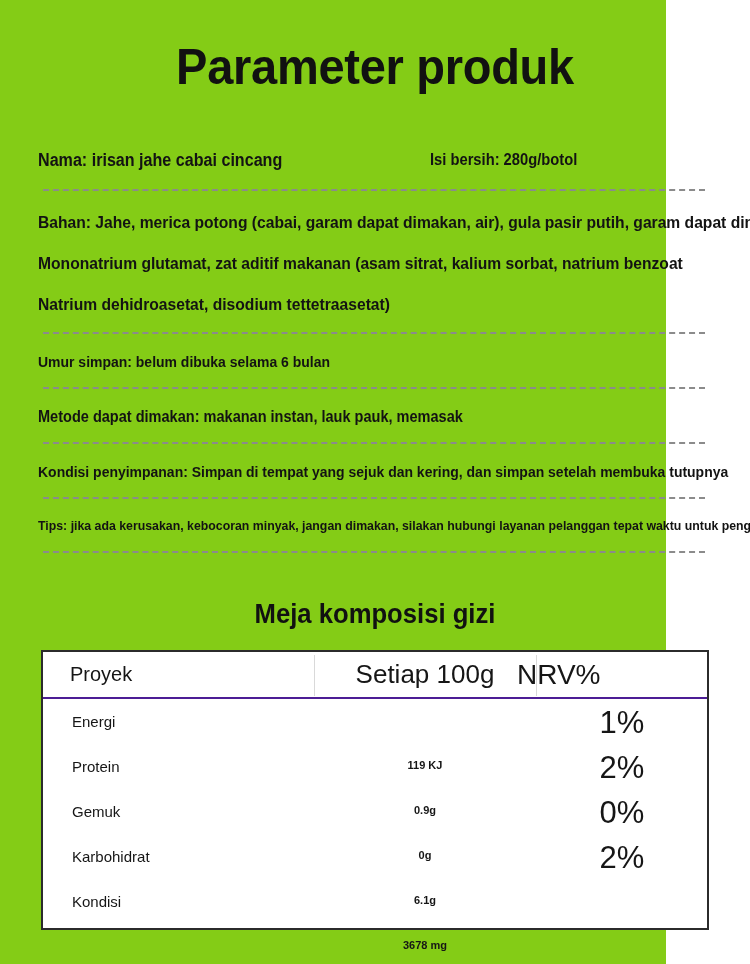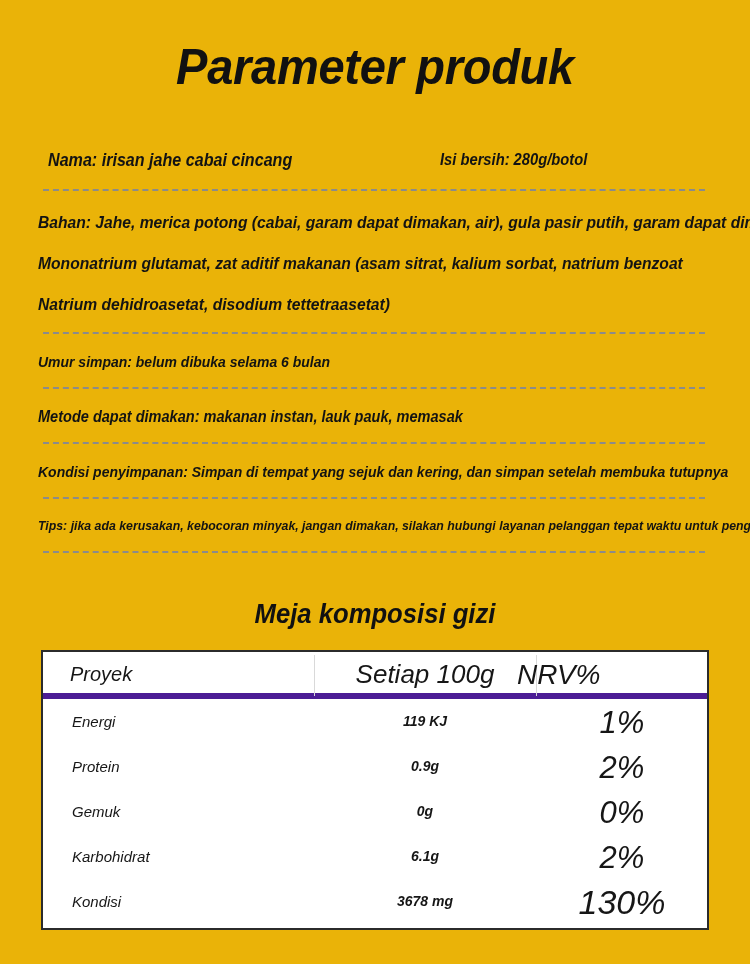--- a/index.html
+++ b/index.html
@@ -12,25 +12,24 @@
     width: 750px;
     height: 964px;
     position: relative;
     font-family: "Liberation Sans", "DejaVu Sans", sans-serif;
     color: #1a1a1a;
     overflow: hidden;
   }
 
   .page {
     position: relative;
-    width: 750px;
+    width: 666px;
     height: 964px;
-    background: #eab308;
+    background: #84cc16;
     box-sizing: border-box;
-    font-style: italic;
   }
 
   
   .page-title {
     position: absolute;
     top: 36px;
     left: 0;
     width: 750px;
     text-align: center;
     font-size: 50px;
@@ -69,21 +68,20 @@
 
   .sz-18 { font-size: 17.5px; line-height: 40px; }
   .sz-17 { font-size: 17px;   line-height: 41px; }
   .sz-16 { font-size: 15.8px; line-height: 37px; }
   .sz-15 { font-size: 15.2px; line-height: 37px; }
   .sz-13 { font-size: 13.4px; line-height: 36px; }
 
   .name-row {
     position: relative;
     height: 40px;
-    margin-left: 10px;
   }
   .name-row .net-weight {
     position: absolute;
     left: 430px;
     top: 0;
     font-weight: 700;
     font-size: 16px;
     line-height: 40px;
     color: #131313;
     font-family: "Liberation Sans Narrow", "Liberation Sans", "DejaVu Sans", sans-serif;
@@ -123,21 +121,21 @@
     width: 668px;
     height: 280px;
     box-sizing: border-box;
     border: 2px solid #2b2b2b;
     background: #ffffff;
   }
 
   .nt-header {
     position: relative;
     height: 47px;
-    border-bottom: 6px solid #4c1d95;
+    border-bottom: 2px solid #4c1d95;
     box-sizing: border-box;
   }
   .nt-header .hcell {
     position: absolute;
     top: 0;
     height: 45px;
     line-height: 45px;
     color: #161616;
     font-family: "Liberation Sans", "DejaVu Sans", sans-serif;
   }
@@ -182,23 +180,24 @@
   }
   .nt-row .c-name {
     left: 29px;
     font-size: 15px;
     line-height: 45px;
   }
   .nt-row .c-value {
     left: 272px;
     width: 220px;
     text-align: center;
-    font-size: 14px;
+    font-size: 11px;
     line-height: 45px;
     font-weight: 600;
+    margin-top: 44px;
   }
   .nt-row .c-nrv {
     left: 494px;
     width: 170px;
     text-align: center;
     font-size: 31px;
     line-height: 47px;
   }
   .nt-row.r-last .c-nrv { font-size: 34px; }
 </style>
@@ -292,19 +291,18 @@
 
       <div class="nt-row">
         <span class="cell c-name">Karbohidrat</span>
         <span class="cell c-value">6.1g</span>
         <span class="cell c-nrv">2%</span>
       </div>
 
       <div class="nt-row r-last">
         <span class="cell c-name">Kondisi</span>
         <span class="cell c-value">3678 mg</span>
-        <span class="cell c-nrv">130%</span>
       </div>
 
     </div>
   </div>
 
 </div>
 
 </body></html>

